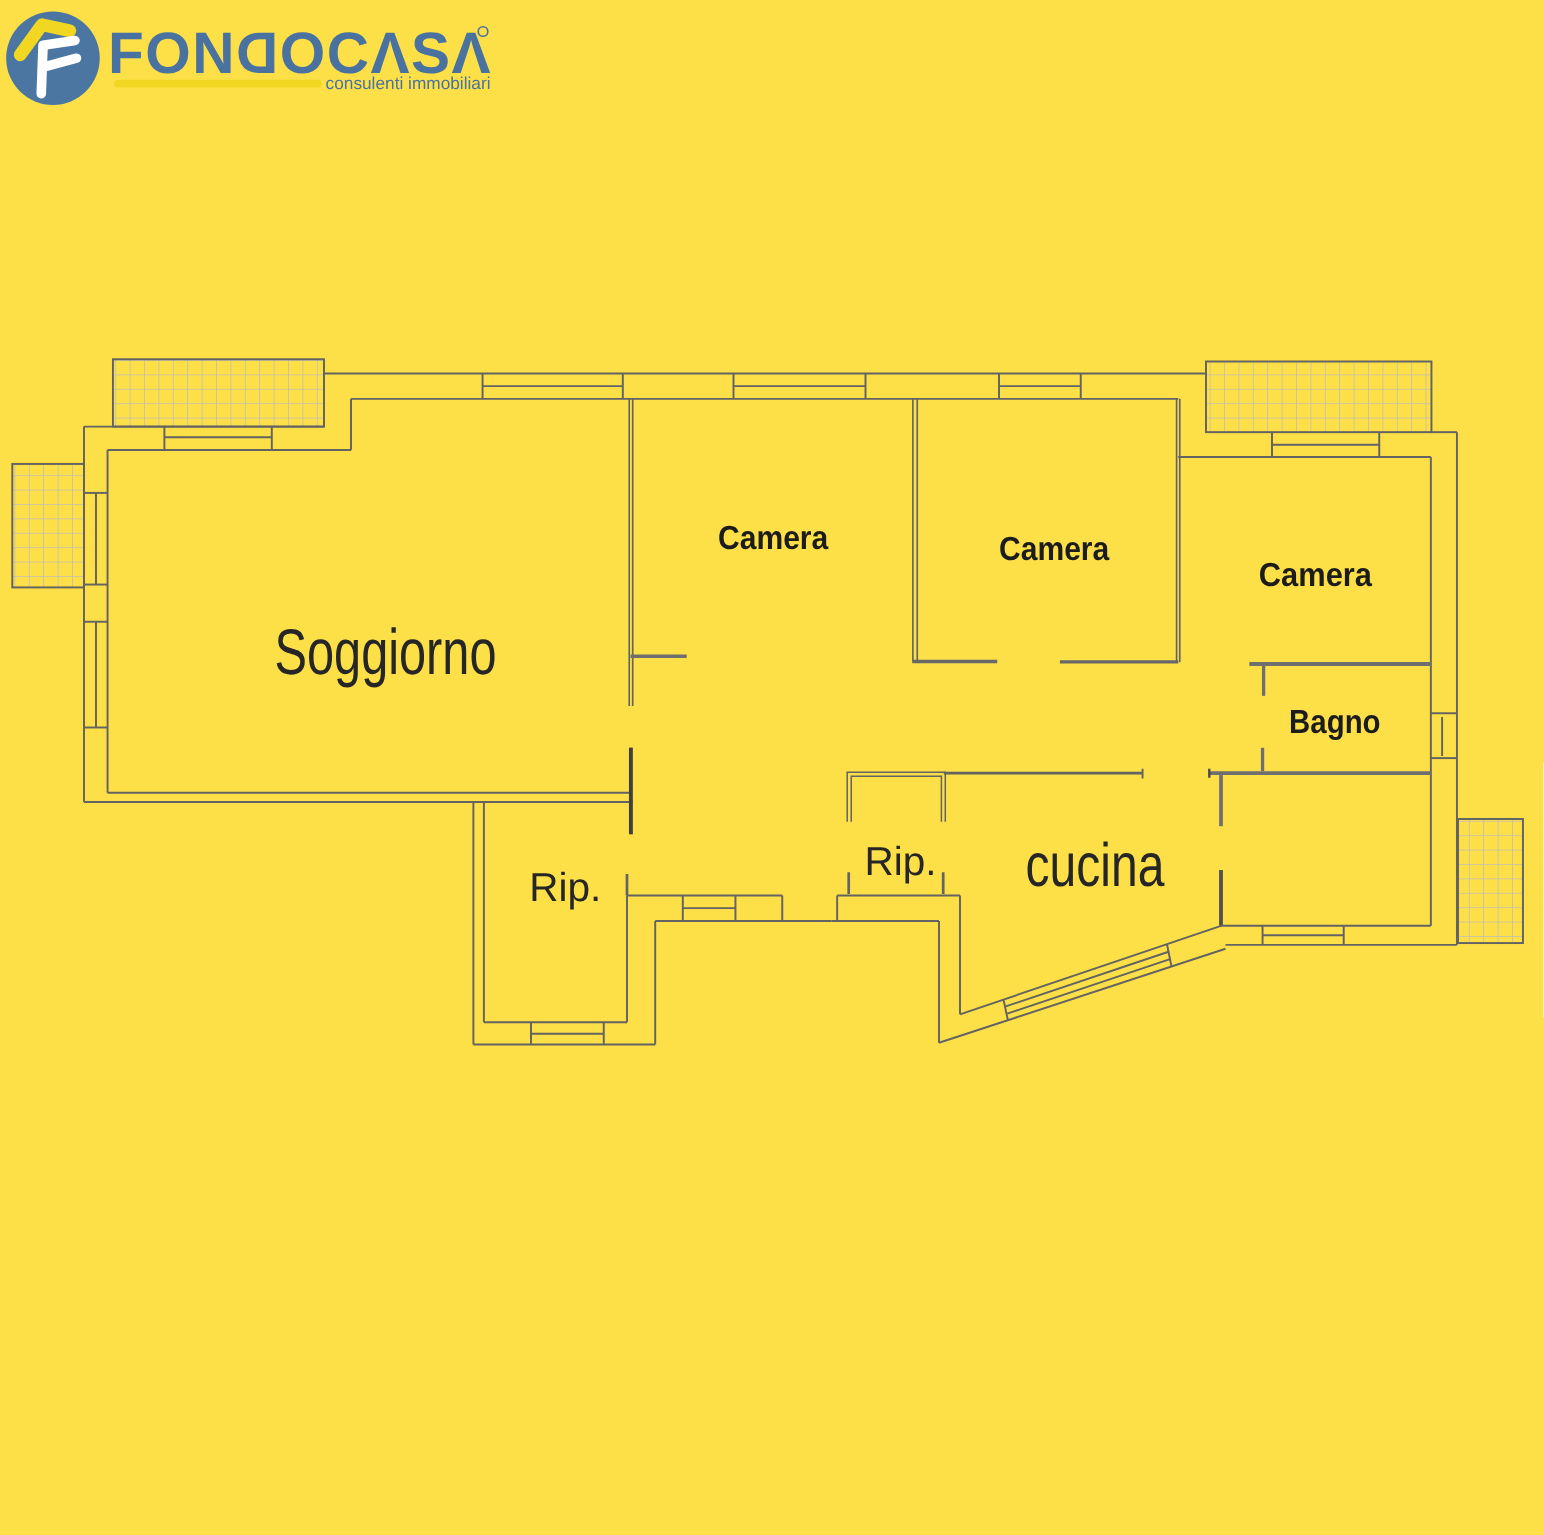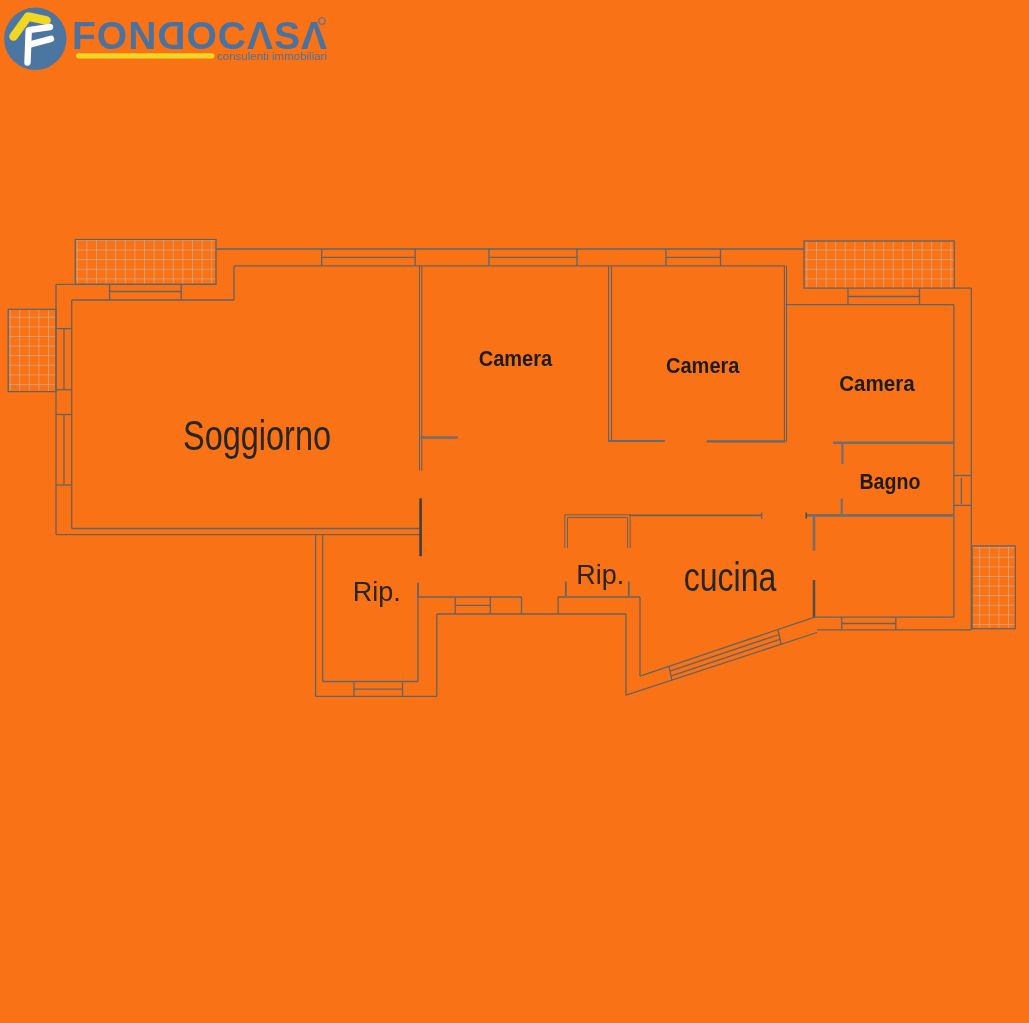--- a/index.html
+++ b/index.html
@@ -1,16 +1,16 @@
 <!DOCTYPE html>
 <html><head>
 <meta charset="utf-8">
 <style>
 html,body{margin:0;padding:0;background:#ffffff;}
-#page{width:1029px;height:1023px;position:relative;background:#f97316;overflow:hidden;text-decoration:underline;}
+#page{width:1029px;height:1023px;position:relative;background:#fde047;overflow:hidden;text-decoration:underline;}
 svg{display:block;font-family:"Liberation Sans",sans-serif;}
 </style>
 </head>
 <body>
 <div id="page">
 <svg width="1029" height="1023" viewBox="0 0 1029 1023">
 <defs>
 <pattern id="hatch" width="9.6" height="9.6" patternUnits="userSpaceOnUse">
 <path d="M9.6 0H0V9.6" fill="none" stroke="#bdbdbd" stroke-width="1"></path>
 </pattern>

